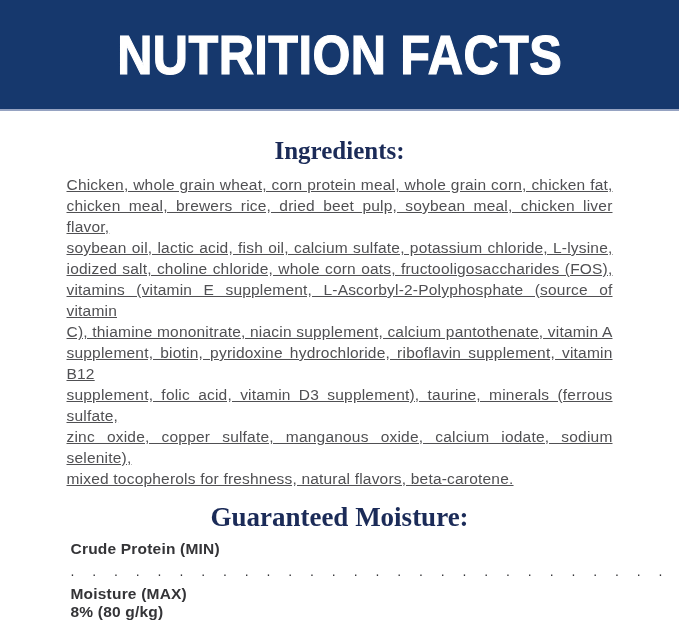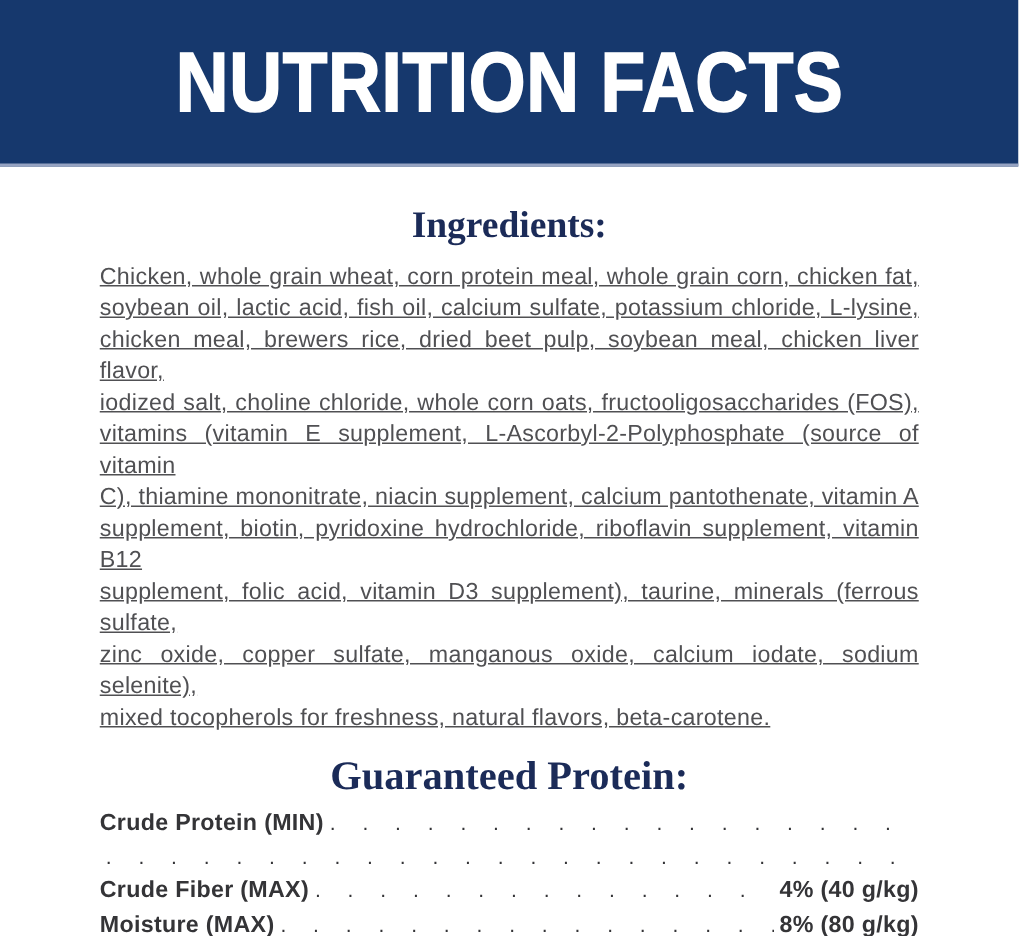--- a/index.html
+++ b/index.html
@@ -87,20 +87,21 @@
     margin-top: 8px;
   }
   .ga-row {
     display: flex;
     align-items: baseline;
     height: 22.6px;
     color: var(--analysis-text);
     font-size: 15.5px;
     font-weight: 600;
     letter-spacing: 0.2px;
+    flex-direction: column;
   }
   .ga-label { white-space: nowrap; }
   .ga-dots {
     flex: 1;
     overflow: hidden;
     white-space: nowrap;
     margin: 0 4px;
     color: var(--analysis-text);
     font-weight: 400;
     font-size: 14px;
@@ -122,47 +123,42 @@
   <header class="banner">
     <h1>NUTRITION FACTS</h1>
   </header>
 
   <main class="content">
 
     <section>
       <h2 class="section-heading ingredients-heading">Ingredients:</h2>
       <div class="ingredients-body">
         <div class="ing-line">Chicken, whole grain wheat, corn protein meal, whole grain corn, chicken fat,</div>
+        <div class="ing-line">chicken meal, brewers rice, dried beet pulp, soybean meal, chicken liver flavor,</div>
         <div class="ing-line">soybean oil, lactic acid, fish oil, calcium sulfate, potassium chloride, L-lysine,</div>
-        <div class="ing-line">chicken meal, brewers rice, dried beet pulp, soybean meal, chicken liver flavor,</div>
         <div class="ing-line">iodized salt, choline chloride, whole corn oats, fructooligosaccharides (FOS),</div>
         <div class="ing-line">vitamins (vitamin E supplement, L-Ascorbyl-2-Polyphosphate (source of vitamin</div>
         <div class="ing-line">C), thiamine mononitrate, niacin supplement, calcium pantothenate, vitamin A</div>
         <div class="ing-line">supplement, biotin, pyridoxine hydrochloride, riboflavin supplement, vitamin B12</div>
         <div class="ing-line">supplement, folic acid, vitamin D3 supplement), taurine, minerals (ferrous sulfate,</div>
         <div class="ing-line">zinc oxide, copper sulfate, manganous oxide, calcium iodate, sodium selenite),</div>
         <div class="ing-line last">mixed tocopherols for freshness, natural flavors, beta-carotene.</div>
       </div>
     </section>
 
     <section>
-      <h2 class="section-heading ga-heading">Guaranteed Protein:</h2>
+      <h2 class="section-heading ga-heading">Guaranteed Moisture:</h2>
 
       <div class="ga-table">
         <div class="ga-row">
           <span class="ga-label">Crude Protein (MIN)</span>
           <span class="ga-dots"></span>
         </div>
         <div class="ga-row">
           <span class="ga-dots"></span>
-        </div>
-        <div class="ga-row">
-          <span class="ga-label">Crude Fiber (MAX)</span>
-          <span class="ga-dots"></span>
-          <span class="ga-value">4% (40 g/kg)</span>
         </div>
         <div class="ga-row">
           <span class="ga-label">Moisture (MAX)</span>
           <span class="ga-dots"></span>
           <span class="ga-value">8% (80 g/kg)</span>
         </div>
 
       </div>
 
     </section>

